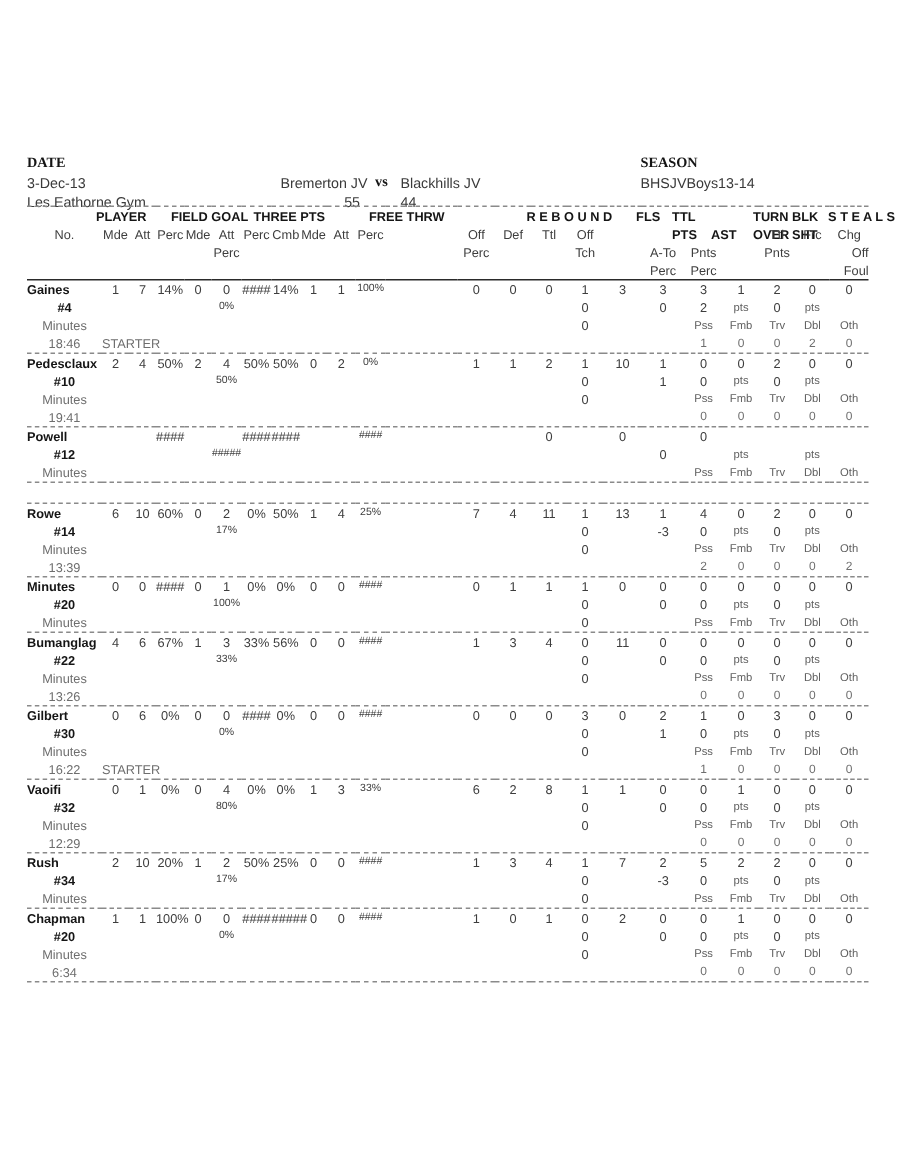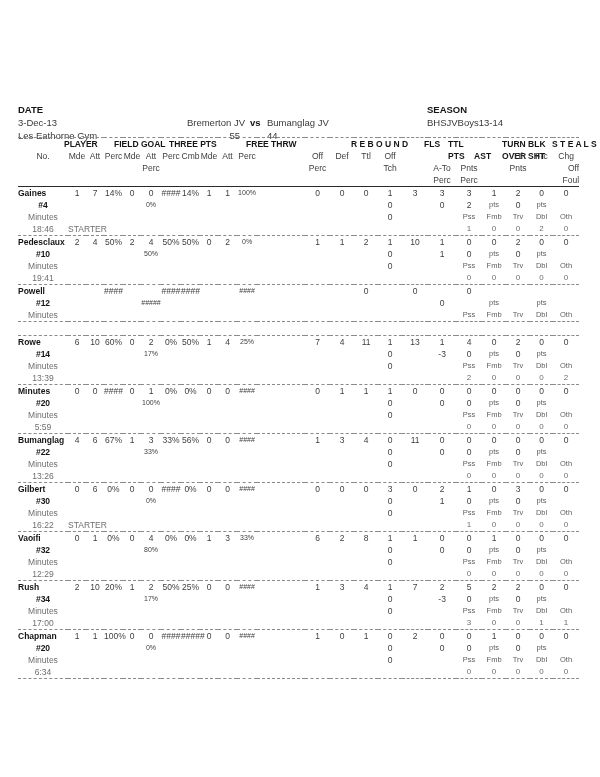--- a/index.html
+++ b/index.html
@@ -3,21 +3,21 @@
 <meta charset="utf-8">
 <style>
   html,body { margin:0; padding:0; background:#fff; }
   body { width:600px; height:777px; font-family:"Liberation Sans", sans-serif; color:#3d3d3d; }
   .sheet { position:relative; width:600px; height:777px; background:#fff; overflow:hidden; }
   .abs { position:absolute; white-space:nowrap; }
   .titleblock { position:absolute; top:65px; left:18px; width:460px; text-align:center; }
   .title { font-size:14.5px; font-weight:bold; font-variant:small-caps; color:#151515; letter-spacing:.2px; }
   .subtitle { font-size:10.5px; font-weight:bold; color:#151515; margin-top:4px; }
   .meta { font-size:9.5px; color:#3a3a3a; }
-  .bold { font-weight:bold; color:#151515; }
+  .bold { font-weight:bold; color:#151515;font-family:Liberation Serif, serif; }
   table { position:absolute; top:137px; left:18px; border-collapse:collapse; table-layout:fixed; width:561px; }
   thead { border-top:1px dashed #8a8a8a; border-bottom:1.5px solid #2a2a2a; }
   tbody { border-bottom:1px dashed #8a8a8a; }
   td { padding:0; margin:0; height:12px; line-height:12px; font-size:8.5px; text-align:center;
        white-space:nowrap; overflow:visible; color:#3d3d3d; }
   td.name { text-align:left; font-weight:bold; color:#151515; }
   td.num  { font-weight:bold; color:#151515; }
   td.hb   { font-weight:bold; color:#151515;padding-left:46px; }
   td.left { text-align:left; }
   td.right{ text-align:right; }
@@ -31,21 +31,21 @@
 <body>
 
 <div class="sheet">
 
   <div class="abs meta bold" style="left:18px; top:104px;">DATE</div>
   <div class="abs meta" style="left:18px; top:117px;">3-Dec-13</div>
   <div class="abs meta" style="left:18px; top:129.5px;">Les Eathorne Gym</div>
 
   <div class="abs meta" style="left:140px; top:117px; width:105px; text-align:right;">Bremerton JV</div>
   <div class="abs meta bold" style="left:250px; top:117px;">vs</div>
-  <div class="abs meta" style="left:267px; top:117px;">Bumanglag JV</div>
+  <div class="abs meta" style="left:267px; top:117px;">Blackhills JV</div>
   <div class="abs meta" style="left:190px; top:129.5px; width:50px; text-align:right;">55</div>
   <div class="abs meta" style="left:267px; top:129.5px;">44</div>
 
   <div class="abs meta bold" style="left:427px; top:104px;">SEASON</div>
   <div class="abs meta" style="left:427px; top:117px;">BHSJVBoys13-14</div>
 
   <table>
     <colgroup>
       <col style="width:50px">
         <col style="width:18px">
@@ -615,45 +615,20 @@
           <td></td>
           <td>0</td>
           <td></td>
           <td></td>
           <td class="lbl">Pss</td>
           <td class="lbl">Fmb</td>
           <td class="lbl">Trv</td>
           <td class="lbl">Dbl</td>
           <td class="lbl">Oth</td>
         </tr>
-        <tr>
-          <td class="gray">5:59</td>
-          <td></td>
-          <td></td>
-          <td></td>
-          <td></td>
-          <td></td>
-          <td></td>
-          <td></td>
-          <td></td>
-          <td></td>
-          <td></td>
-          <td></td>
-          <td></td>
-          <td></td>
-          <td></td>
-          <td></td>
-          <td></td>
-          <td></td>
-          <td class="bv">0</td>
-          <td class="bv">0</td>
-          <td class="bv">0</td>
-          <td class="bv">0</td>
-          <td class="bv">0</td>
-        </tr>
       </tbody>
       <tbody>
         <tr>
           <td class="name">Bumanglag</td>
           <td>4</td>
           <td>6</td>
           <td>67%</td>
           <td>1</td>
           <td>3</td>
           <td>33%</td>
@@ -1021,45 +996,20 @@
           <td></td>
           <td>0</td>
           <td></td>
           <td></td>
           <td class="lbl">Pss</td>
           <td class="lbl">Fmb</td>
           <td class="lbl">Trv</td>
           <td class="lbl">Dbl</td>
           <td class="lbl">Oth</td>
         </tr>
-        <tr>
-          <td class="gray">17:00</td>
-          <td></td>
-          <td></td>
-          <td></td>
-          <td></td>
-          <td></td>
-          <td></td>
-          <td></td>
-          <td></td>
-          <td></td>
-          <td></td>
-          <td></td>
-          <td></td>
-          <td></td>
-          <td></td>
-          <td></td>
-          <td></td>
-          <td></td>
-          <td class="bv">3</td>
-          <td class="bv">0</td>
-          <td class="bv">0</td>
-          <td class="bv">1</td>
-          <td class="bv">1</td>
-        </tr>
       </tbody>
       <tbody>
         <tr>
           <td class="name">Chapman</td>
           <td>1</td>
           <td>1</td>
           <td>100%</td>
           <td>0</td>
           <td>0</td>
           <td>####</td>

